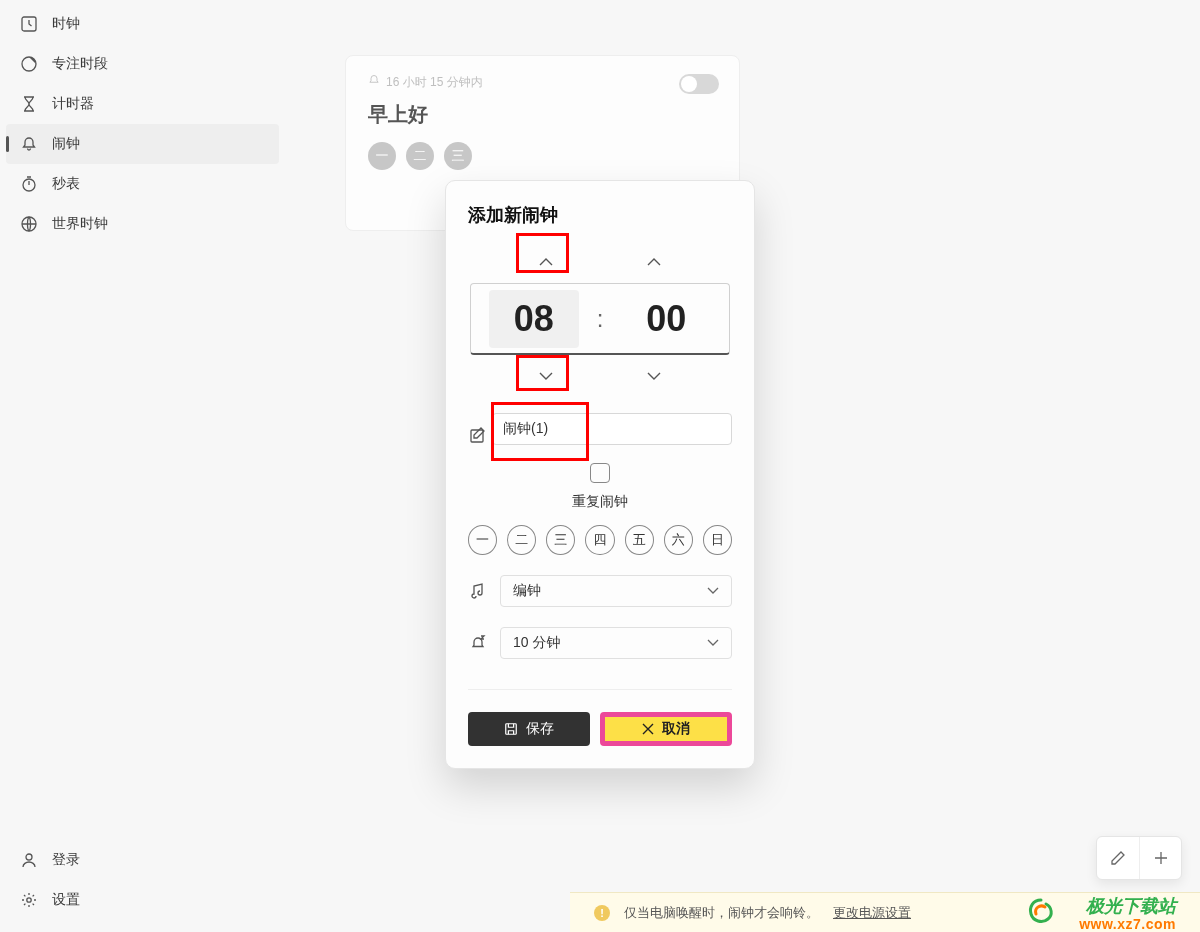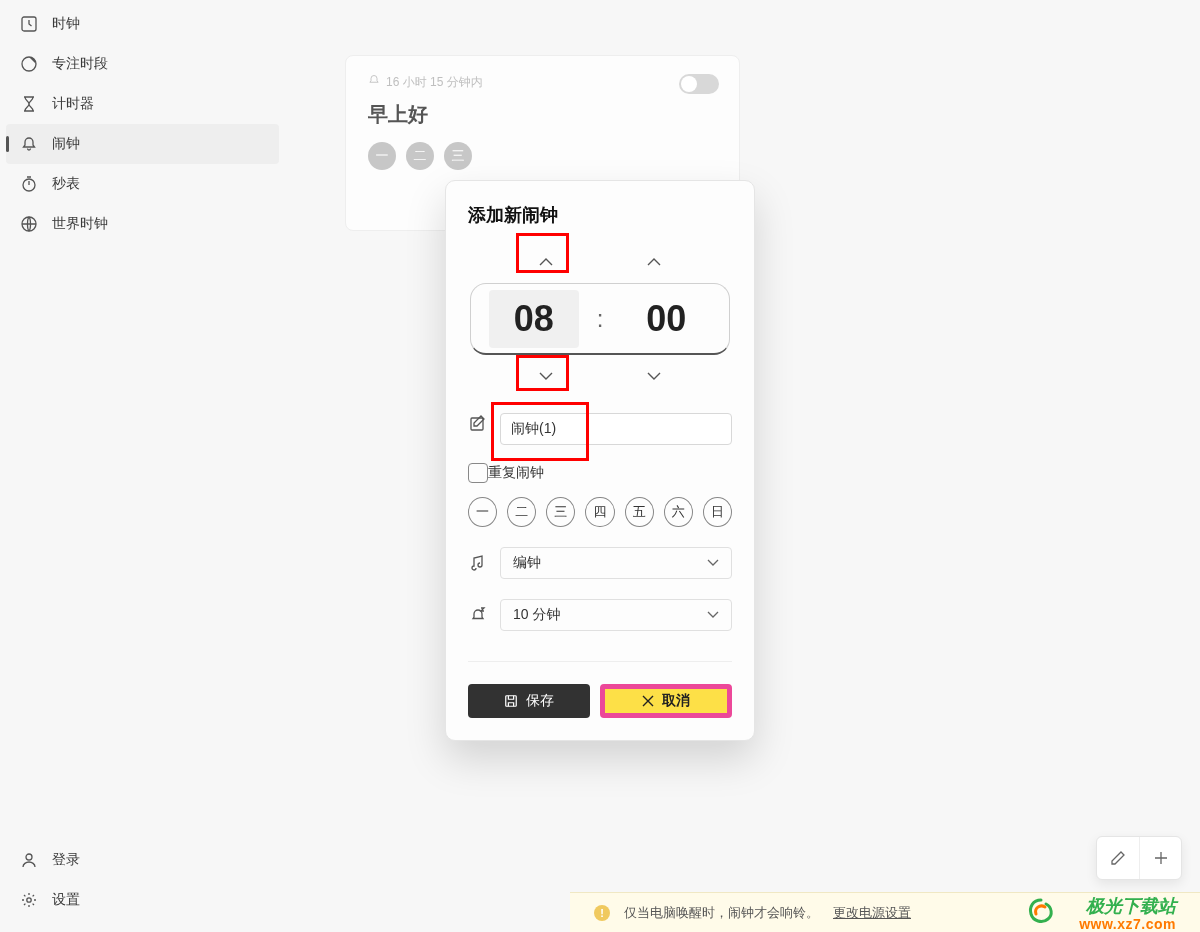--- a/index.html
+++ b/index.html
@@ -30,30 +30,30 @@
 .alarm-name { font-size: 20px; font-weight: 600; color: #555; margin-top: 10px; }
 .alarm-days { display: flex; gap: 10px; margin-top: 14px; }
 .day-circ { width: 28px; height: 28px; border-radius: 50%; background: #c7c7c7; display: flex; align-items: center; justify-content: center; color: #fff; font-size: 13px; }
 
 
 .dialog { position: absolute; left: 160px; top: 180px; width: 310px; background: #fdfdfd; border: 1px solid #e5e5e5; border-radius: 10px; box-shadow: 0 18px 40px rgba(0,0,0,0.15); padding: 22px 22px 0 22px; }
 .dialog-title { font-size: 18px; font-weight: 600; color: #111; margin-bottom: 20px; }
 .time-picker { display: flex; flex-direction: column; align-items: center; }
 .picker-row { display: flex; align-items: center; gap: 60px; }
 .picker-arrow { width: 48px; height: 30px; display: flex; align-items: center; justify-content: center; cursor: pointer; color: #555; }
-.picker-box { border: 1px solid #d0d0d0; border-bottom: 2px solid #555; border-radius: 16px; display: flex; align-items: center; justify-content: center; width: 260px; height: 72px; margin: 6px 0; }
+.picker-box { border: 1px solid #d0d0d0; border-bottom: 2px solid #555; border-radius: 4px; display: flex; align-items: center; justify-content: center; width: 260px; height: 72px; margin: 6px 0; }
 .picker-val { width: 90px; text-align: center; font-size: 36px; font-weight: 600; color: #222; }
 .picker-val.hour { background: #f0f0f0; border-radius: 4px; padding: 8px 0; }
 .picker-colon { font-size: 24px; color: #666; margin: 0 18px; }
 
-.input-row { display: flex; align-items: flex-start; margin-top: 22px; gap: 12px; }
+.input-row { display: flex; align-items: flex-end; margin-top: 22px; gap: 4px; }
 .field-icon { width: 20px; height: 20px; color: #555; display: flex; align-items: center; justify-content: center; flex-shrink: 0; }
 .name-input { flex: 1; height: 32px; border: 1px solid #d8d8d8; border-radius: 4px; padding: 0 10px; font-size: 14px; color: #333; background: #fff; }
 
-.check-row { display: flex; align-items: center; margin-top: 18px; }
+.check-row { display: flex; align-items: center; gap: 10px; margin-top: 18px; flex-direction: column; }
 .checkbox { width: 20px; height: 20px; border: 1.5px solid #888; border-radius: 4px; }
 .check-label { font-size: 14px; color: #333; }
 
 .week-row { display: flex; gap: 10px; margin-top: 14px; }
 .week-day { width: 30px; height: 30px; border-radius: 50%; border: 1px solid #888; display: flex; align-items: center; justify-content: center; font-size: 13px; color: #333; cursor: pointer; }
 
 .select-row { display: flex; align-items: center; gap: 12px; margin-top: 20px; }
 .select-box { flex: 1; height: 32px; border: 1px solid #e0e0e0; border-radius: 4px; display: flex; align-items: center; justify-content: space-between; padding: 0 12px; font-size: 14px; color: #333; cursor: pointer; background: #fdfdfd; }
 
 .dialog-footer { display: flex; gap: 10px; margin-top: 30px; padding: 22px 0; border-top: 1px solid #eee; }

